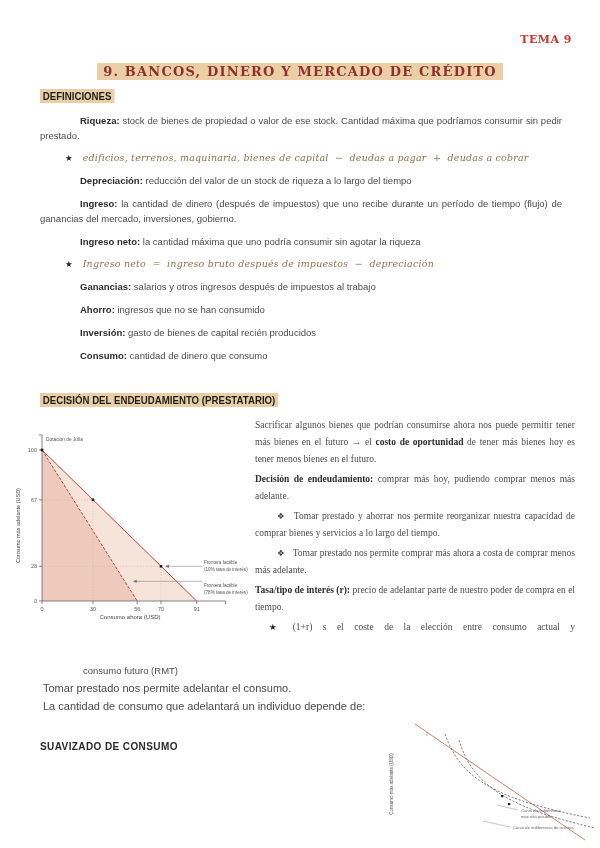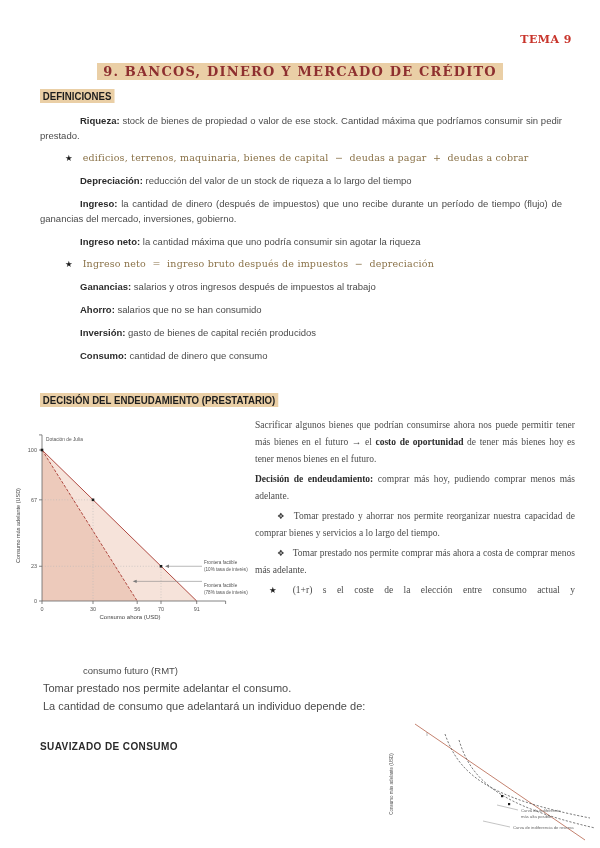--- a/index.html
+++ b/index.html
@@ -22,21 +22,21 @@
   .section-heading{
     display:inline-block;background:#eacfa6;color:#1d1d1d;
     font-weight:bold;font-size:10.5px;letter-spacing:0;
     padding:1px 3px;transform:scaleX(0.92);transform-origin:left center;
     margin:0 0 2px 0;
   }
   .def-p{font-size:9.5px;line-height:15.5px;margin:7.5px 0;text-align:justify;}
   .def-p b{color:#2c2c2c;padding-left:40px;}
   .formula-line{margin:6px 0 7px 25px;font-size:9.5px;line-height:14px;}
   .formula-line .star{color:#1c1c1c;font-size:8.5px;margin-right:10px;font-style:normal;}
-  .formula-text{font-family:"DejaVu Serif",serif;color:#8a7248;letter-spacing:0.2px;}
+  .formula-text{font-family:"DejaVu Serif",serif;font-style:italic;color:#8a7248;letter-spacing:0.2px;}
   .gap-top{margin-top:22px;}
   .borrow-region{position:relative;height:246px;margin-top:8px;}
   .chart1{position:absolute;left:-28px;top:8px;width:246px;height:228px;}
   .right-col{position:absolute;left:215px;top:0;width:320px;font-size:9.5px;line-height:17px;text-align:justify;}
   .right-col p{margin:0 0 3px 0;font-family:Liberation Serif, serif;}
   .right-col b{color:#2c2c2c;}
   .bullet-p{text-indent:22px;}
   .bullet-p .diamond{font-size:8.5px;color:#3f3f3f;margin-right:8px;}
   .star-p{text-indent:14px;text-align:justify;text-align-last:justify;}
   .star-p .star{font-size:8.5px;color:#1c1c1c;margin-right:8px;}
@@ -69,21 +69,21 @@
   <p class="def-p"><b>Depreciación:</b><span> reducción del valor de un stock de riqueza a lo largo del tiempo</span></p>
 
   <p class="def-p"><b>Ingreso:</b><span> la cantidad de dinero (después de impuestos) que uno recibe durante un período de tiempo (flujo) de ganancias del mercado, inversiones, gobierno.</span></p>
 
   <p class="def-p"><b>Ingreso neto:</b><span> la cantidad máxima que uno podría consumir sin agotar la riqueza</span></p>
 
   <div class="formula-line"><span class="star">★</span><span class="formula-text">Ingreso neto &nbsp;=&nbsp; ingreso bruto después de impuestos &nbsp;−&nbsp; depreciación</span></div>
 
   <p class="def-p"><b>Ganancias:</b><span> salarios y otros ingresos después de impuestos al trabajo</span></p>
 
-  <p class="def-p"><b>Ahorro:</b><span> salarios que no se han consumido</span></p>
+  <p class="def-p"><b>Ahorro:</b><span> ingresos que no se han consumido</span></p>
 
   <p class="def-p"><b>Inversión:</b><span> gasto de bienes de capital recién producidos</span></p>
 
   <p class="def-p"><b>Consumo:</b><span> cantidad de dinero que consumo</span></p>
 
   <div class="section-heading gap-top">DECISIÓN DEL ENDEUDAMIENTO (PRESTATARIO)</div>
 
   <div class="borrow-region">
     <div class="chart1" id="chart1">
         <svg viewBox="0 0 246 228" width="246" height="228">
@@ -131,20 +131,21 @@
           <text x="192" y="169" font-size="4.6" fill="#555">(78% tasa de interés)</text>
           <line x1="190" y1="156.37" x2="123.7" y2="156.37" stroke="#888" stroke-width="0.6"></line>
           <polygon points="120.7,156.37 124.7,154.67000000000002 124.7,158.07" fill="#777"></polygon>
         </svg>
       </div>
     <div class="right-col">
       <p><span>Sacrificar algunos bienes que podrían consumirse ahora nos puede permitir tener más bienes en el futuro → el </span><b>costo de oportunidad</b><span> de tener más bienes hoy es tener menos bienes en el futuro.</span></p>
       <p><b>Decisión de endeudamiento:</b><span> comprar más hoy, pudiendo comprar menos más adelante.</span></p>
       <p class="bullet-p"><span class="diamond">❖</span><span>Tomar prestado y ahorrar nos permite reorganizar nuestra capacidad de comprar bienes y servicios a lo largo del tiempo.</span></p>
       <p class="bullet-p"><span class="diamond">❖</span><span>Tomar prestado nos permite comprar más ahora a costa de comprar menos más adelante.</span></p>
+      <p><b>Tasa/tipo de interés (r):</b><span> precio de adelantar parte de nuestro poder de compra en el tiempo.</span></p>
       <p class="star-p"><span class="star">★</span><span>(1+r) s el coste de la elección entre consumo actual y</span></p>
     </div>
   </div>
 
   <p class="caption-line">consumo futuro (RMT)</p>
   <p class="after-line">Tomar prestado nos permite adelantar el consumo.</p>
   <p class="after-line">La cantidad de consumo que adelantará un individuo depende de:</p>
 
   <div class="smoothing-heading">SUAVIZADO DE CONSUMO</div>
 </div>

